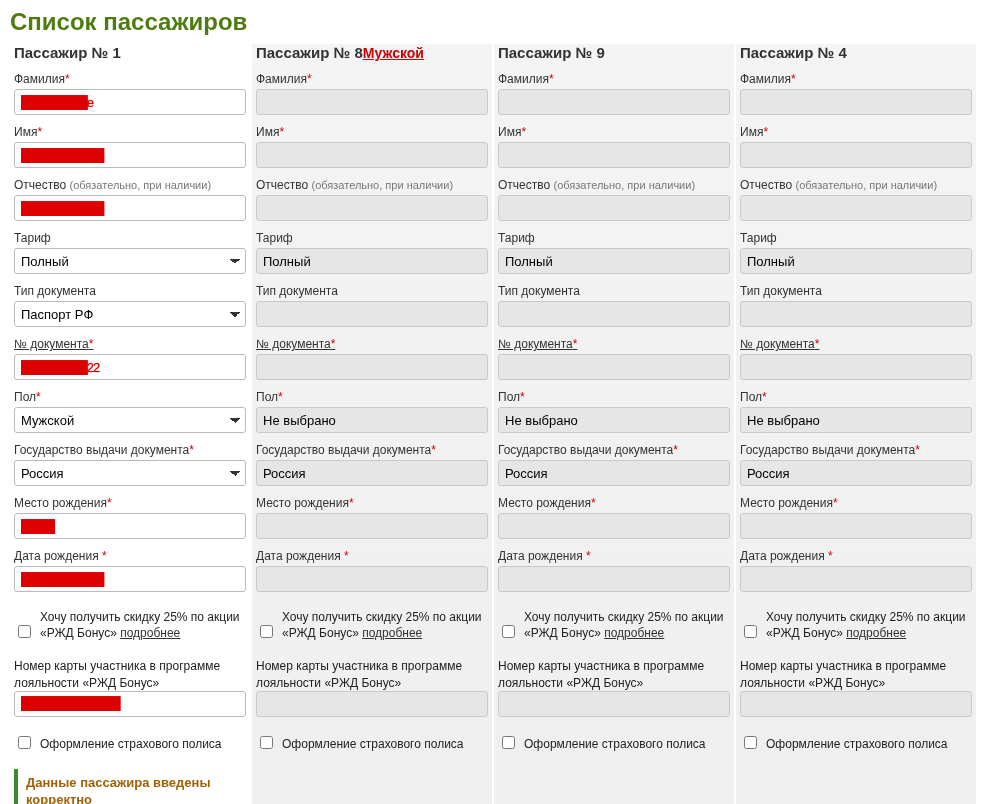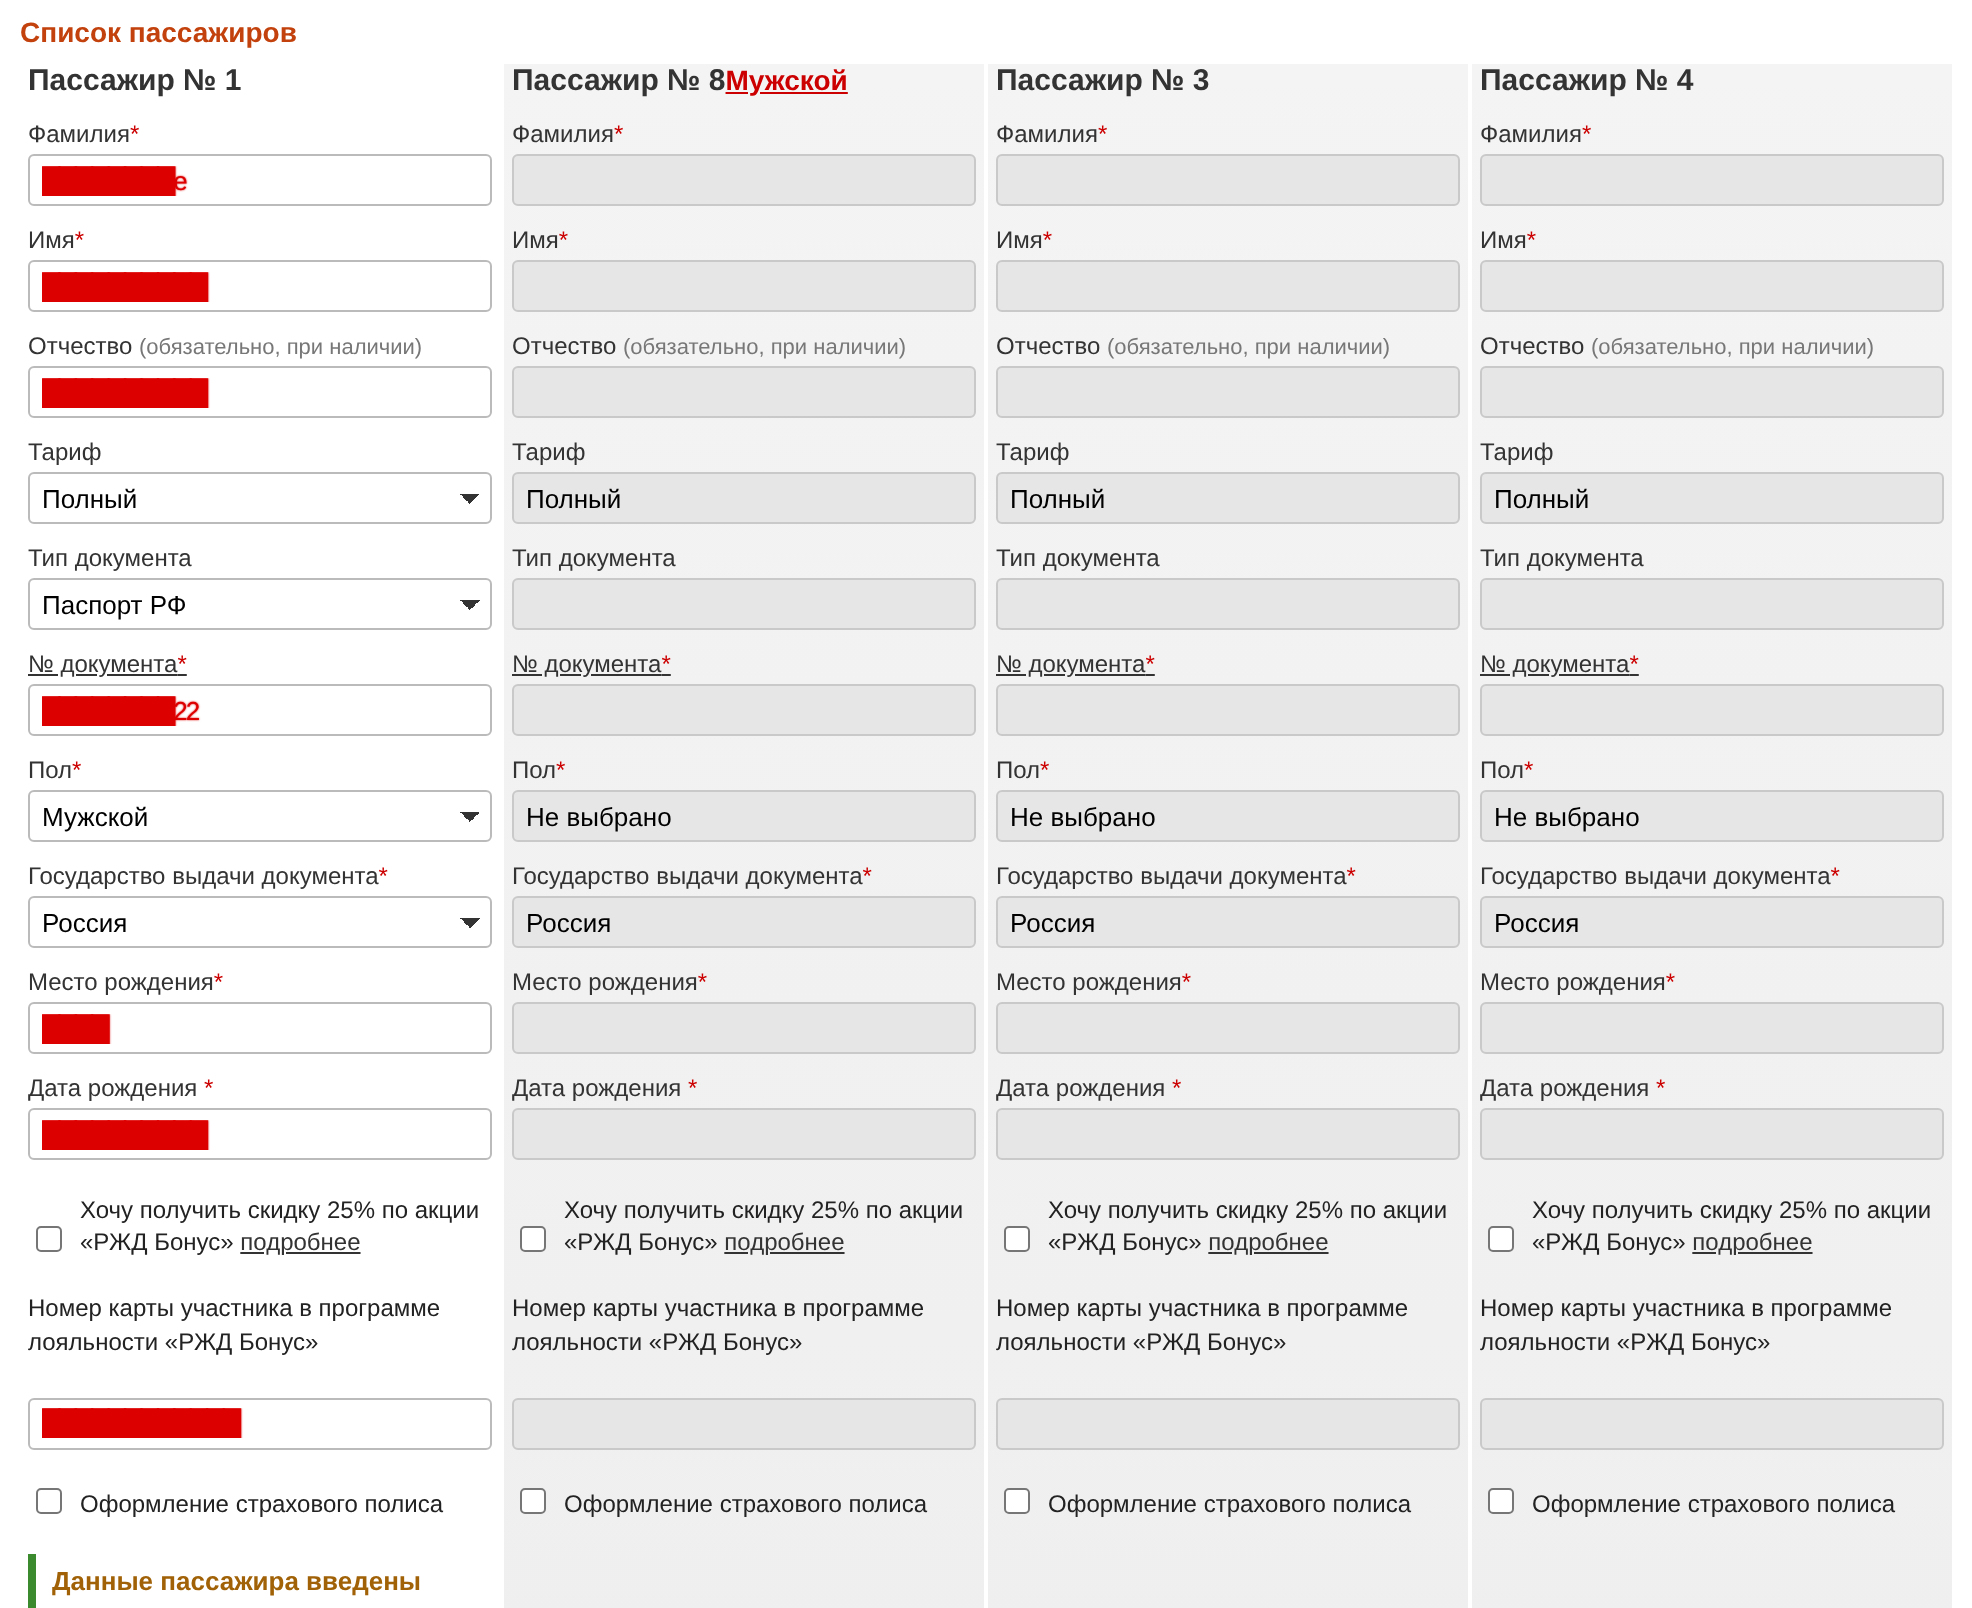--- a/index.html
+++ b/index.html
@@ -1,36 +1,36 @@
 <!DOCTYPE html>
 <html><head>
 <meta charset="utf-8">
 <style>
 html,body{margin:0;padding:0;font-family:Arial,Helvetica,sans-serif;font-size:13px;color:#222;background:#fff}
 .page{width:986px;box-sizing:border-box;padding:8px 10px}
-h2{font-size:14px;font-weight:bold;margin:0 0 8px 0;color:#c2410c}
+h2{font-size:24px;font-weight:bold;margin:0 0 8px 0;color:#4d7c0f}
 .cols{display:flex;gap:2px}
 .col{flex:1;min-width:0;box-sizing:border-box;padding:0 4px;position:relative}
 .col.disabled{background:linear-gradient(to bottom,#f4f4f4,#efefef)}
 .phead{display:flex;align-items:baseline;justify-content:flex-start;margin-bottom:6px;height:22px}
 .phead .title{font-size:15px;font-weight:bold;color:#333}
 .phead .add{color:#c00;font-weight:bold;text-decoration:underline;cursor:pointer;font-size:14px}
 .field{margin:4px 0 10px 0}
 .flabel{font-size:12px;color:#333;margin-bottom:3px;display:block}
 .flabel .req{color:#c00}
 .flabel.u{text-decoration:underline}
 .hint{color:#777;font-size:11px}
 input.text,select.sel{width:100%;box-sizing:border-box;height:26px;padding:3px 6px;border:1px solid #bbb;border-radius:3px;background:#fff;font-size:13px;font-family:inherit}
 .col.disabled input.text,.col.disabled select.sel{background:#e6e6e6;border-color:#c9c9c9}
 select.sel{appearance:none;-webkit-appearance:none;padding-right:22px;background-image:linear-gradient(45deg,transparent 50%,#333 50%),linear-gradient(135deg,#333 50%,transparent 50%);background-position:right 10px center,right 5px center;background-size:5px 5px,5px 5px;background-repeat:no-repeat}
 .checkline{display:flex;align-items:flex-end;gap:6px;margin:17px 0}
 .checkline input{margin-top:2px}
 .checkline .lbl{font-size:12px;line-height:1.35}
 .more{text-decoration:underline;cursor:pointer;color:#333}
-.bonuslbl{font-size:12px;line-height:1.35;margin-bottom:20px}
+.bonuslbl{font-size:12px;line-height:1.35;margin-bottom:0}
 .okmsg{border-left:4px solid #3c8a2e;padding:6px 8px;color:#a16207;font-weight:bold;font-size:13px;line-height:1.3;margin-top:16px}
 .navbar{display:flex;align-items:center;gap:8px;margin-top:18px}
 .navbtn{display:inline-flex;align-items:center;gap:6px;border:1px solid #bbb;border-radius:4px;background:linear-gradient(#fff,#eee);padding:5px 12px;font-size:13px;color:#333;cursor:pointer}
 .navbtn .ch{font-size:11px}
 .primary{display:inline-flex;align-items:center;gap:8px;background:linear-gradient(#e30613,#b00);color:#fff;font-weight:bold;border:1px solid #900;border-radius:4px;padding:6px 16px;font-size:14px;cursor:pointer}
 .primary .arrow{font-size:12px}
 .redpaint{color:#d00;font-family:Arial;letter-spacing:-1px;text-shadow:0 0 1px #d00}
 </style>
 </head>
 <body>
@@ -51,21 +51,21 @@
           <span class="title">Пассажир № 8</span>
           <span class="add">Мужской</span>
         </div><div class="field"><span class="flabel"><span>Фамилия</span><span class="req">*</span></span><input class="text " value="" style=""></div><div class="field"><span class="flabel"><span>Имя</span><span class="req">*</span></span><input class="text " value="" style=""></div><div class="field"><span class="flabel"><span>Отчество</span> <span class="hint">(обязательно, при наличии)</span></span><input class="text " value="" style=""></div><div class="field"><span class="flabel">Тариф</span><select class="sel"><option>Полный</option></select></div><div class="field"><span class="flabel">Тип документа</span><select class="sel"><option></option></select></div><div class="field"><span class="flabel u"><span>№ документа</span><span class="req">*</span></span><input class="text " value="" style=""></div><div class="field"><span class="flabel"><span>Пол</span><span class="req">*</span></span><select class="sel"><option>Не выбрано</option></select></div><div class="field"><span class="flabel"><span>Государство выдачи документа</span><span class="req">*</span></span><select class="sel"><option>Россия</option></select></div><div class="field"><span class="flabel"><span>Место рождения</span><span class="req">*</span></span><input class="text " value="" style=""></div><div class="field"><span class="flabel"><span>Дата рождения</span> <span class="req">*</span></span><input class="text " value="" style=""></div><div class="checkline">
           <input type="checkbox" style="">
           <span class="lbl"><span>Хочу получить скидку 25% по акции «РЖД Бонус»</span> <span class="more">подробнее</span></span>
         </div><div class="bonuslbl">Номер карты участника в программе лояльности «РЖД Бонус»</div><input class="text " value="" style=""><div class="checkline">
           <input type="checkbox" style="">
           <span class="lbl">Оформление страхового полиса</span>
         </div></div>
       <div class="col disabled"><div class="phead">
-          <span class="title">Пассажир № 3</span>
+          <span class="title">Пассажир № 9</span>
         </div><div class="field"><span class="flabel"><span>Фамилия</span><span class="req">*</span></span><input class="text " value="" style=""></div><div class="field"><span class="flabel"><span>Имя</span><span class="req">*</span></span><input class="text " value="" style=""></div><div class="field"><span class="flabel"><span>Отчество</span> <span class="hint">(обязательно, при наличии)</span></span><input class="text " value="" style=""></div><div class="field"><span class="flabel">Тариф</span><select class="sel"><option>Полный</option></select></div><div class="field"><span class="flabel">Тип документа</span><select class="sel"><option></option></select></div><div class="field"><span class="flabel u"><span>№ документа</span><span class="req">*</span></span><input class="text " value="" style=""></div><div class="field"><span class="flabel"><span>Пол</span><span class="req">*</span></span><select class="sel"><option>Не выбрано</option></select></div><div class="field"><span class="flabel"><span>Государство выдачи документа</span><span class="req">*</span></span><select class="sel"><option>Россия</option></select></div><div class="field"><span class="flabel"><span>Место рождения</span><span class="req">*</span></span><input class="text " value="" style=""></div><div class="field"><span class="flabel"><span>Дата рождения</span> <span class="req">*</span></span><input class="text " value="" style=""></div><div class="checkline">
           <input type="checkbox" style="">
           <span class="lbl"><span>Хочу получить скидку 25% по акции «РЖД Бонус»</span> <span class="more">подробнее</span></span>
         </div><div class="bonuslbl">Номер карты участника в программе лояльности «РЖД Бонус»</div><input class="text " value="" style=""><div class="checkline">
           <input type="checkbox" style="">
           <span class="lbl">Оформление страхового полиса</span>
         </div></div>
       <div class="col disabled"><div class="phead">
           <span class="title">Пассажир № 4</span>
         </div><div class="field"><span class="flabel"><span>Фамилия</span><span class="req">*</span></span><input class="text " value="" style=""></div><div class="field"><span class="flabel"><span>Имя</span><span class="req">*</span></span><input class="text " value="" style=""></div><div class="field"><span class="flabel"><span>Отчество</span> <span class="hint">(обязательно, при наличии)</span></span><input class="text " value="" style=""></div><div class="field"><span class="flabel">Тариф</span><select class="sel"><option>Полный</option></select></div><div class="field"><span class="flabel">Тип документа</span><select class="sel"><option></option></select></div><div class="field"><span class="flabel u"><span>№ документа</span><span class="req">*</span></span><input class="text " value="" style=""></div><div class="field"><span class="flabel"><span>Пол</span><span class="req">*</span></span><select class="sel"><option>Не выбрано</option></select></div><div class="field"><span class="flabel"><span>Государство выдачи документа</span><span class="req">*</span></span><select class="sel"><option>Россия</option></select></div><div class="field"><span class="flabel"><span>Место рождения</span><span class="req">*</span></span><input class="text " value="" style=""></div><div class="field"><span class="flabel"><span>Дата рождения</span> <span class="req">*</span></span><input class="text " value="" style=""></div><div class="checkline">

